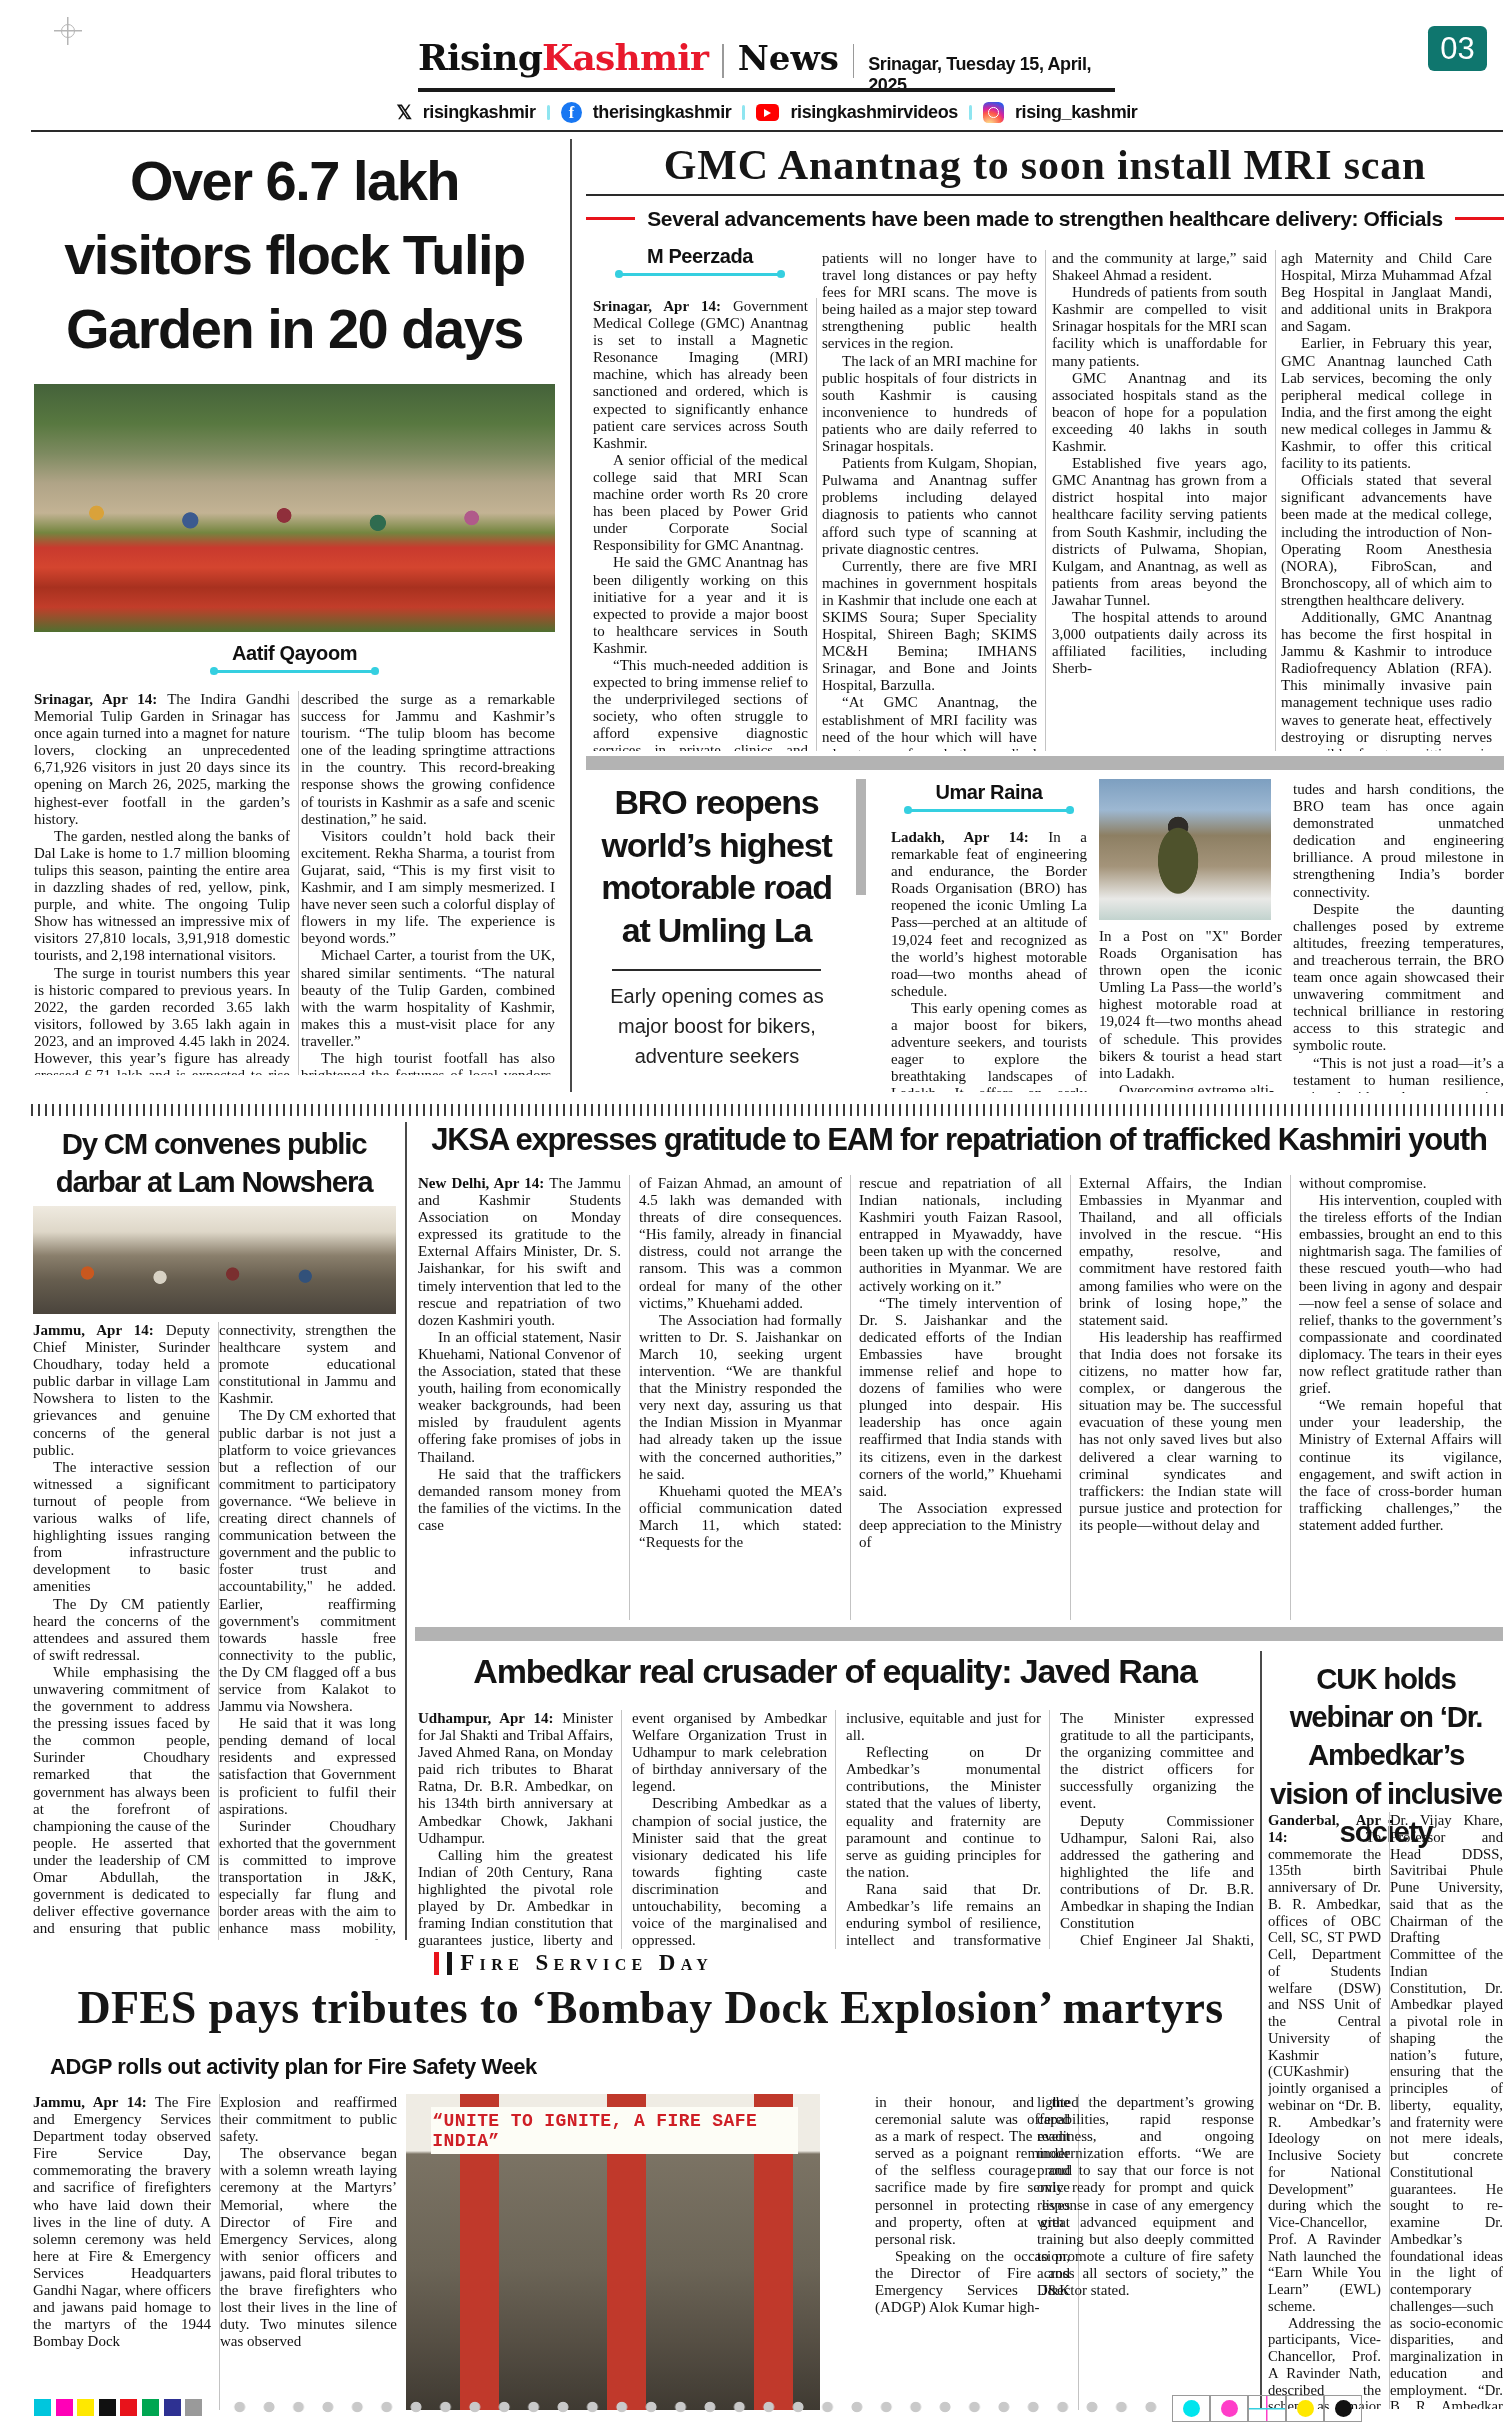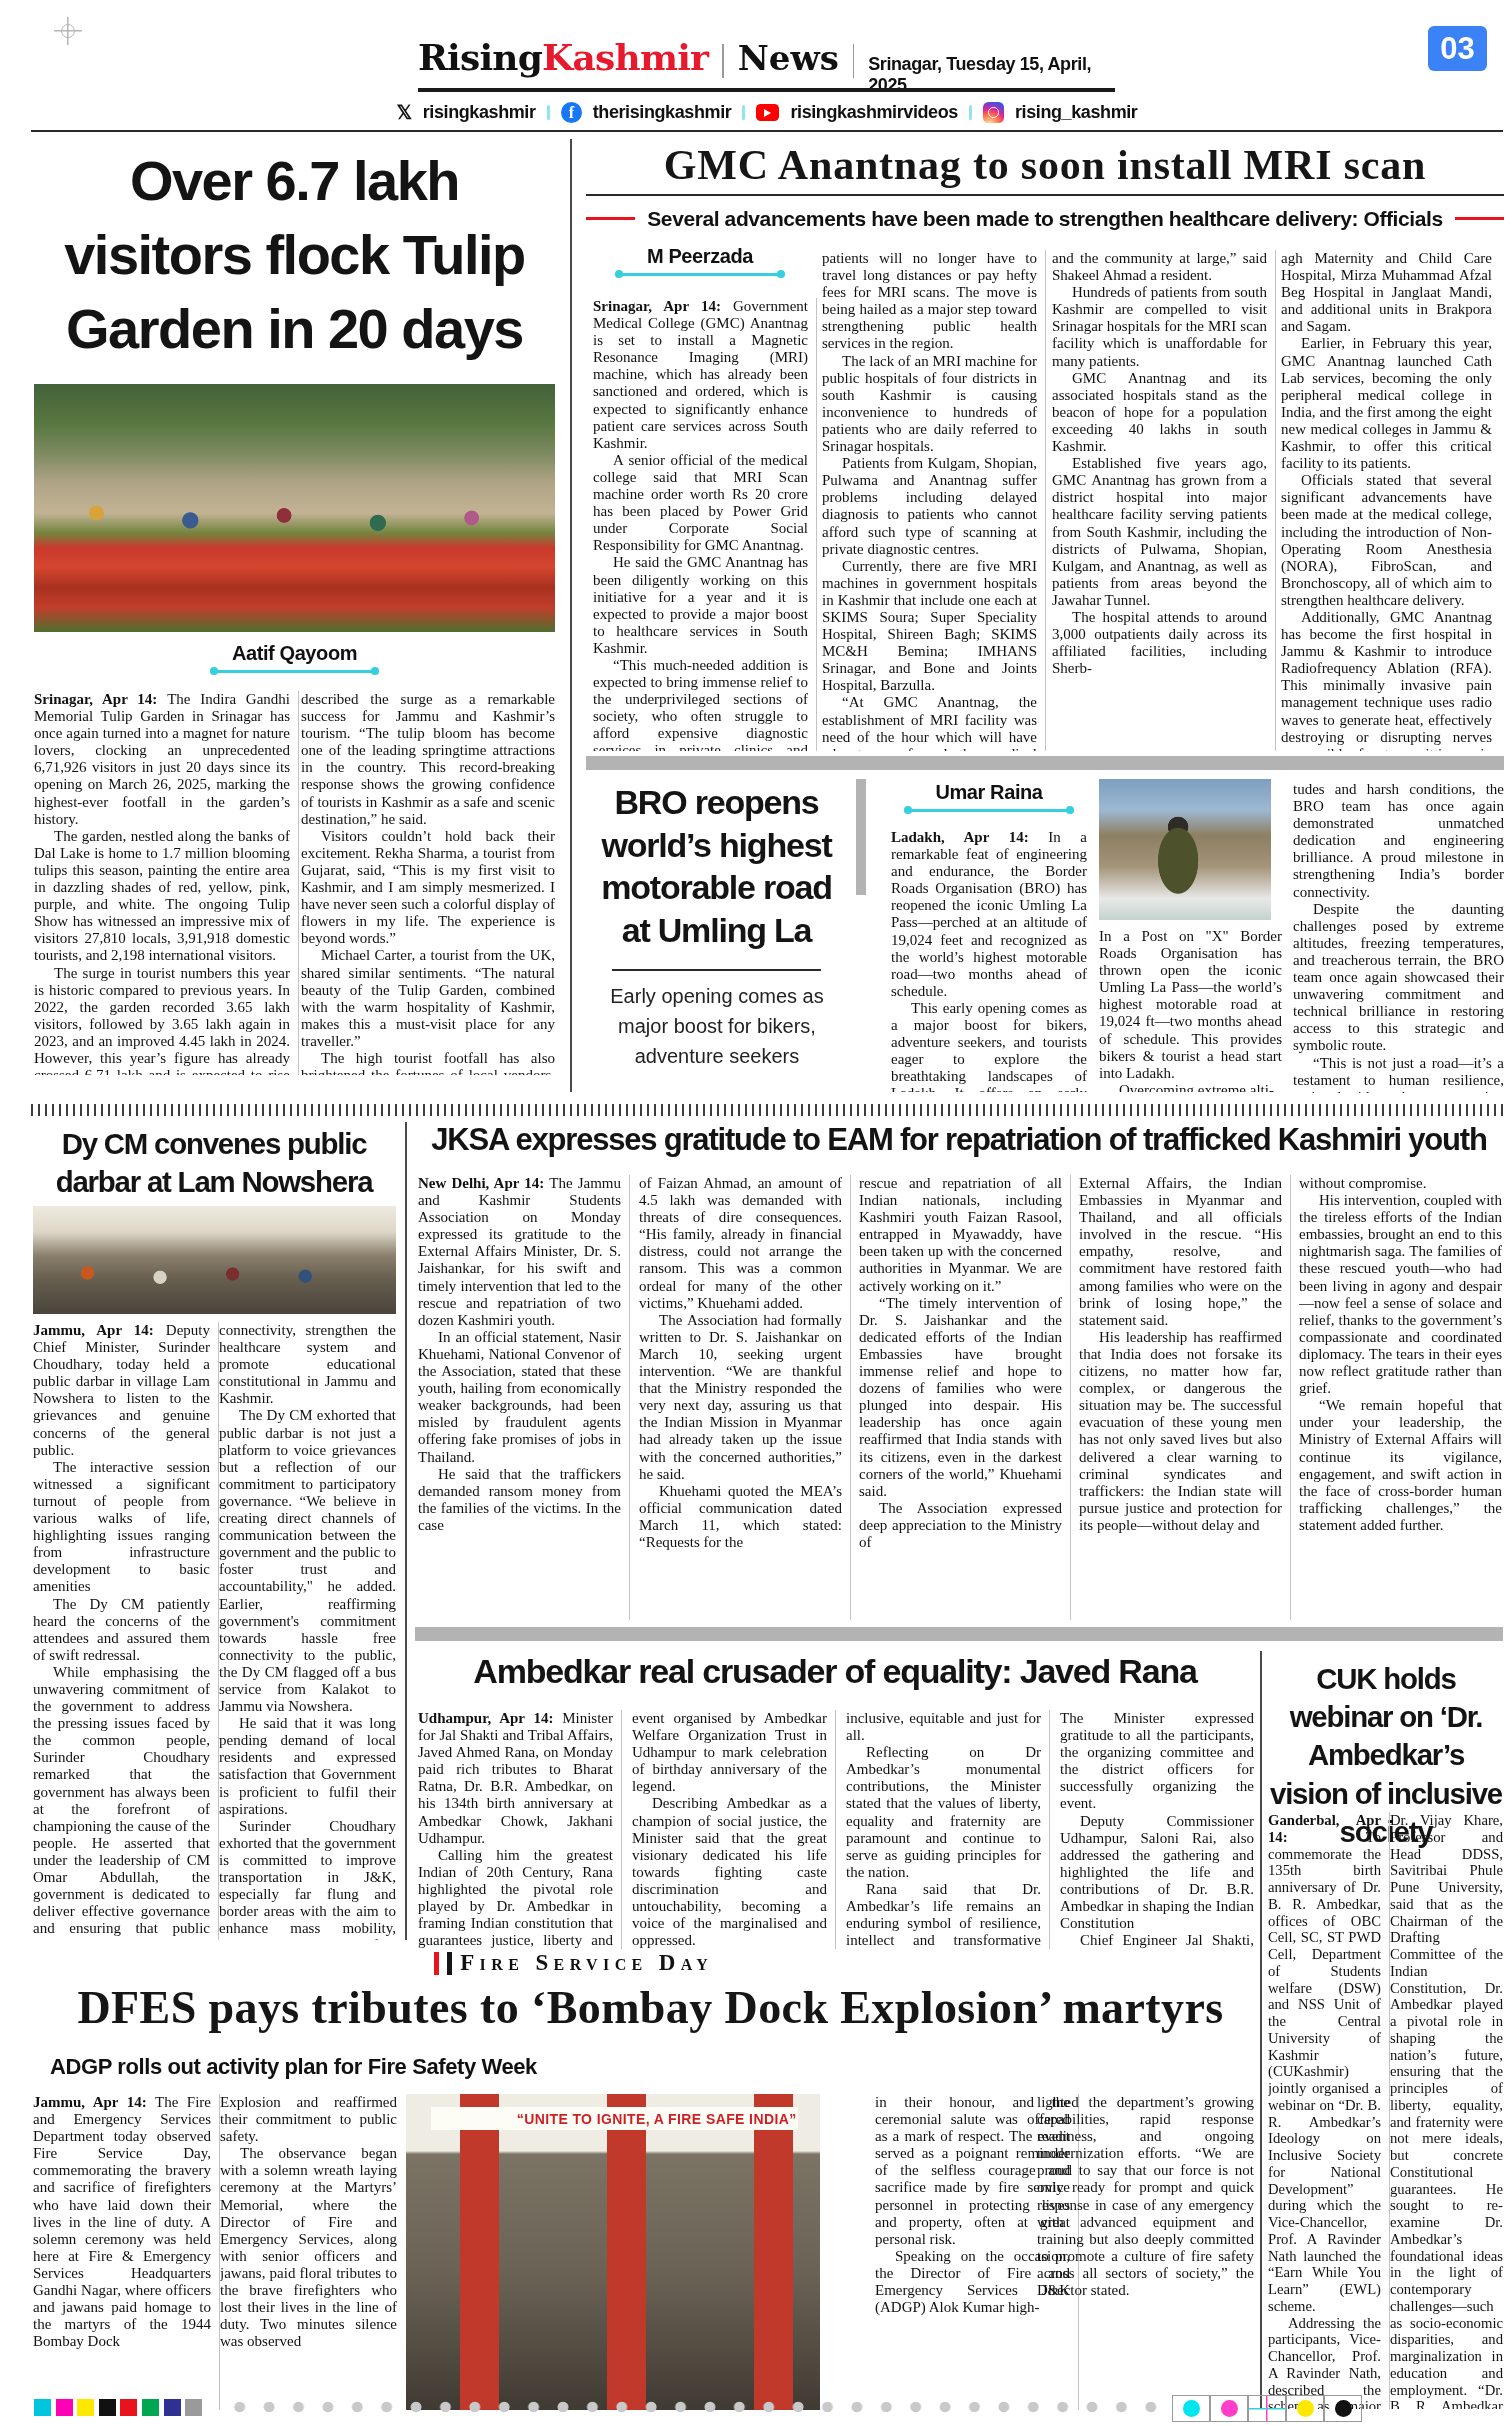--- a/index.html
+++ b/index.html
@@ -7,22 +7,22 @@
         font-family:"Liberation Serif",serif;color:#111;}
   .abs{position:absolute;}
 
   
   .mast-row{display:flex;align-items:baseline;justify-content:center;gap:14px;}
   .brand{font-family:"DejaVu Serif",serif;font-size:36px;font-weight:700;letter-spacing:-0.8px;}
   .brand .red{color:#e8192c;}
   .mast-sep{width:1.5px;height:34px;background:#9a9a9a;align-self:center;}
   .mast-section{font-family:"DejaVu Serif",serif;font-size:34px;font-weight:700;}
   .mast-date{font-family:"Liberation Sans",sans-serif;font-size:18px;font-weight:700;letter-spacing:-0.4px;}
-  .pageno{background:#3b82f6;color:#fff;border-radius:6.2px;display:flex;align-items:center;justify-content:center;
-          font-family:"Liberation Sans",sans-serif;font-weight:700;font-size:31px;}
+  .pageno{background:#0f766e;color:#fff;border-radius:6.2px;display:flex;align-items:center;justify-content:center;
+          font-family:"Liberation Sans",sans-serif;font-weight:400;font-size:31px;}
   .thick-rule{background:#1a1a1a;}
   .thin-rule{background:#2a2a2a;}
   .social-row{display:flex;align-items:center;justify-content:center;gap:11px;
               font-family:"Liberation Sans",sans-serif;font-size:18px;font-weight:700;letter-spacing:-0.4px;}
   .soc-sep{width:3.1px;height:15.5px;background:#8fe5f0;border-radius:1.5px;}
   .icx{font-family:"Liberation Sans",sans-serif;font-weight:900;font-size:19.4px;}
   .icfb{width:21px;height:21px;border-radius:50%;background:#1877f2;color:#fff;display:flex;align-items:center;
         justify-content:center;font-family:"Liberation Serif",serif;font-weight:700;font-size:16.3px;}
   .icyt{width:23px;height:17px;border-radius:4.6px;background:#f00;display:flex;align-items:center;justify-content:center;}
   .icyt i{display:block;width:0;height:0;border-left:7px solid #fff;border-top:4.6px solid transparent;border-bottom:4.6px solid transparent;}
@@ -84,22 +84,22 @@
     linear-gradient(180deg,#7d9fc0 0%,#9db8d2 22%,#8d7f63 40%,#a4947a 62%,#e9e9e7 85%,#c2d3ce 100%);}
   .ph-dycm{background:
     radial-gradient(circle 7px at 15% 62%,#c9581f 0 6.2px,transparent 7px),
     radial-gradient(circle 7px at 35% 66%,#d8d2c4 0 6.2px,transparent 7px),
     radial-gradient(circle 7px at 55% 63%,#7a2f2f 0 6.2px,transparent 7px),
     radial-gradient(circle 7px at 75% 65%,#32517a 0 6.2px,transparent 7px),
     linear-gradient(180deg,#efeae0 0%,#ded7c8 24%,#8a7f6c 46%,#675e4f 68%,#4a443c 100%);}
   .ph-dfes{background:
     repeating-linear-gradient(90deg,transparent 0 54px,#c0392b 54px 93px,transparent 93px 147px),
     linear-gradient(180deg,#efece4 0%,#efece4 18%,#7b7364 19%,#6b6456 55%,#564f44 78%,#3f3a32 100%);}
-  .ph-banner{position:absolute;left:6%;top:4%;width:88%;background:#fdfdf6;color:#cf1f26;text-align:right;
-     font-family:Liberation Sans, sans-serif;font-weight:700;font-size:14px;padding:3.9px 1.5px;letter-spacing:0.4px;}
+  .ph-banner{position:absolute;left:6%;top:4%;width:88%;background:#fdfdf6;color:#cf1f26;text-align:left;
+     font-family:Liberation Mono, monospace;font-weight:700;font-size:18px;padding:3.9px 1.5px;letter-spacing:0.4px;}
 
   
   .reg-dots{background-image:radial-gradient(circle 5.4px at 14.7px 6.2px,#c9c9c9 0 5px,transparent 5.8px);background-size:29.4px 12.4px;background-repeat:repeat-x;}
   .reg-squares{display:flex;gap:4.6px;}
   .reg-squares i{width:17px;height:17px;display:block;}
   .reg-boxes{display:flex;}
   .regbox{width:36px;height:25px;border:0.8px solid #9a9a9a;display:flex;align-items:center;justify-content:center;position:relative;}
   .regbox i{width:17px;height:17px;border-radius:50%;display:block;}
   .regbox.crossbox{background:
      linear-gradient(#35cfe0,#35cfe0) center/100% 1.5px no-repeat,

